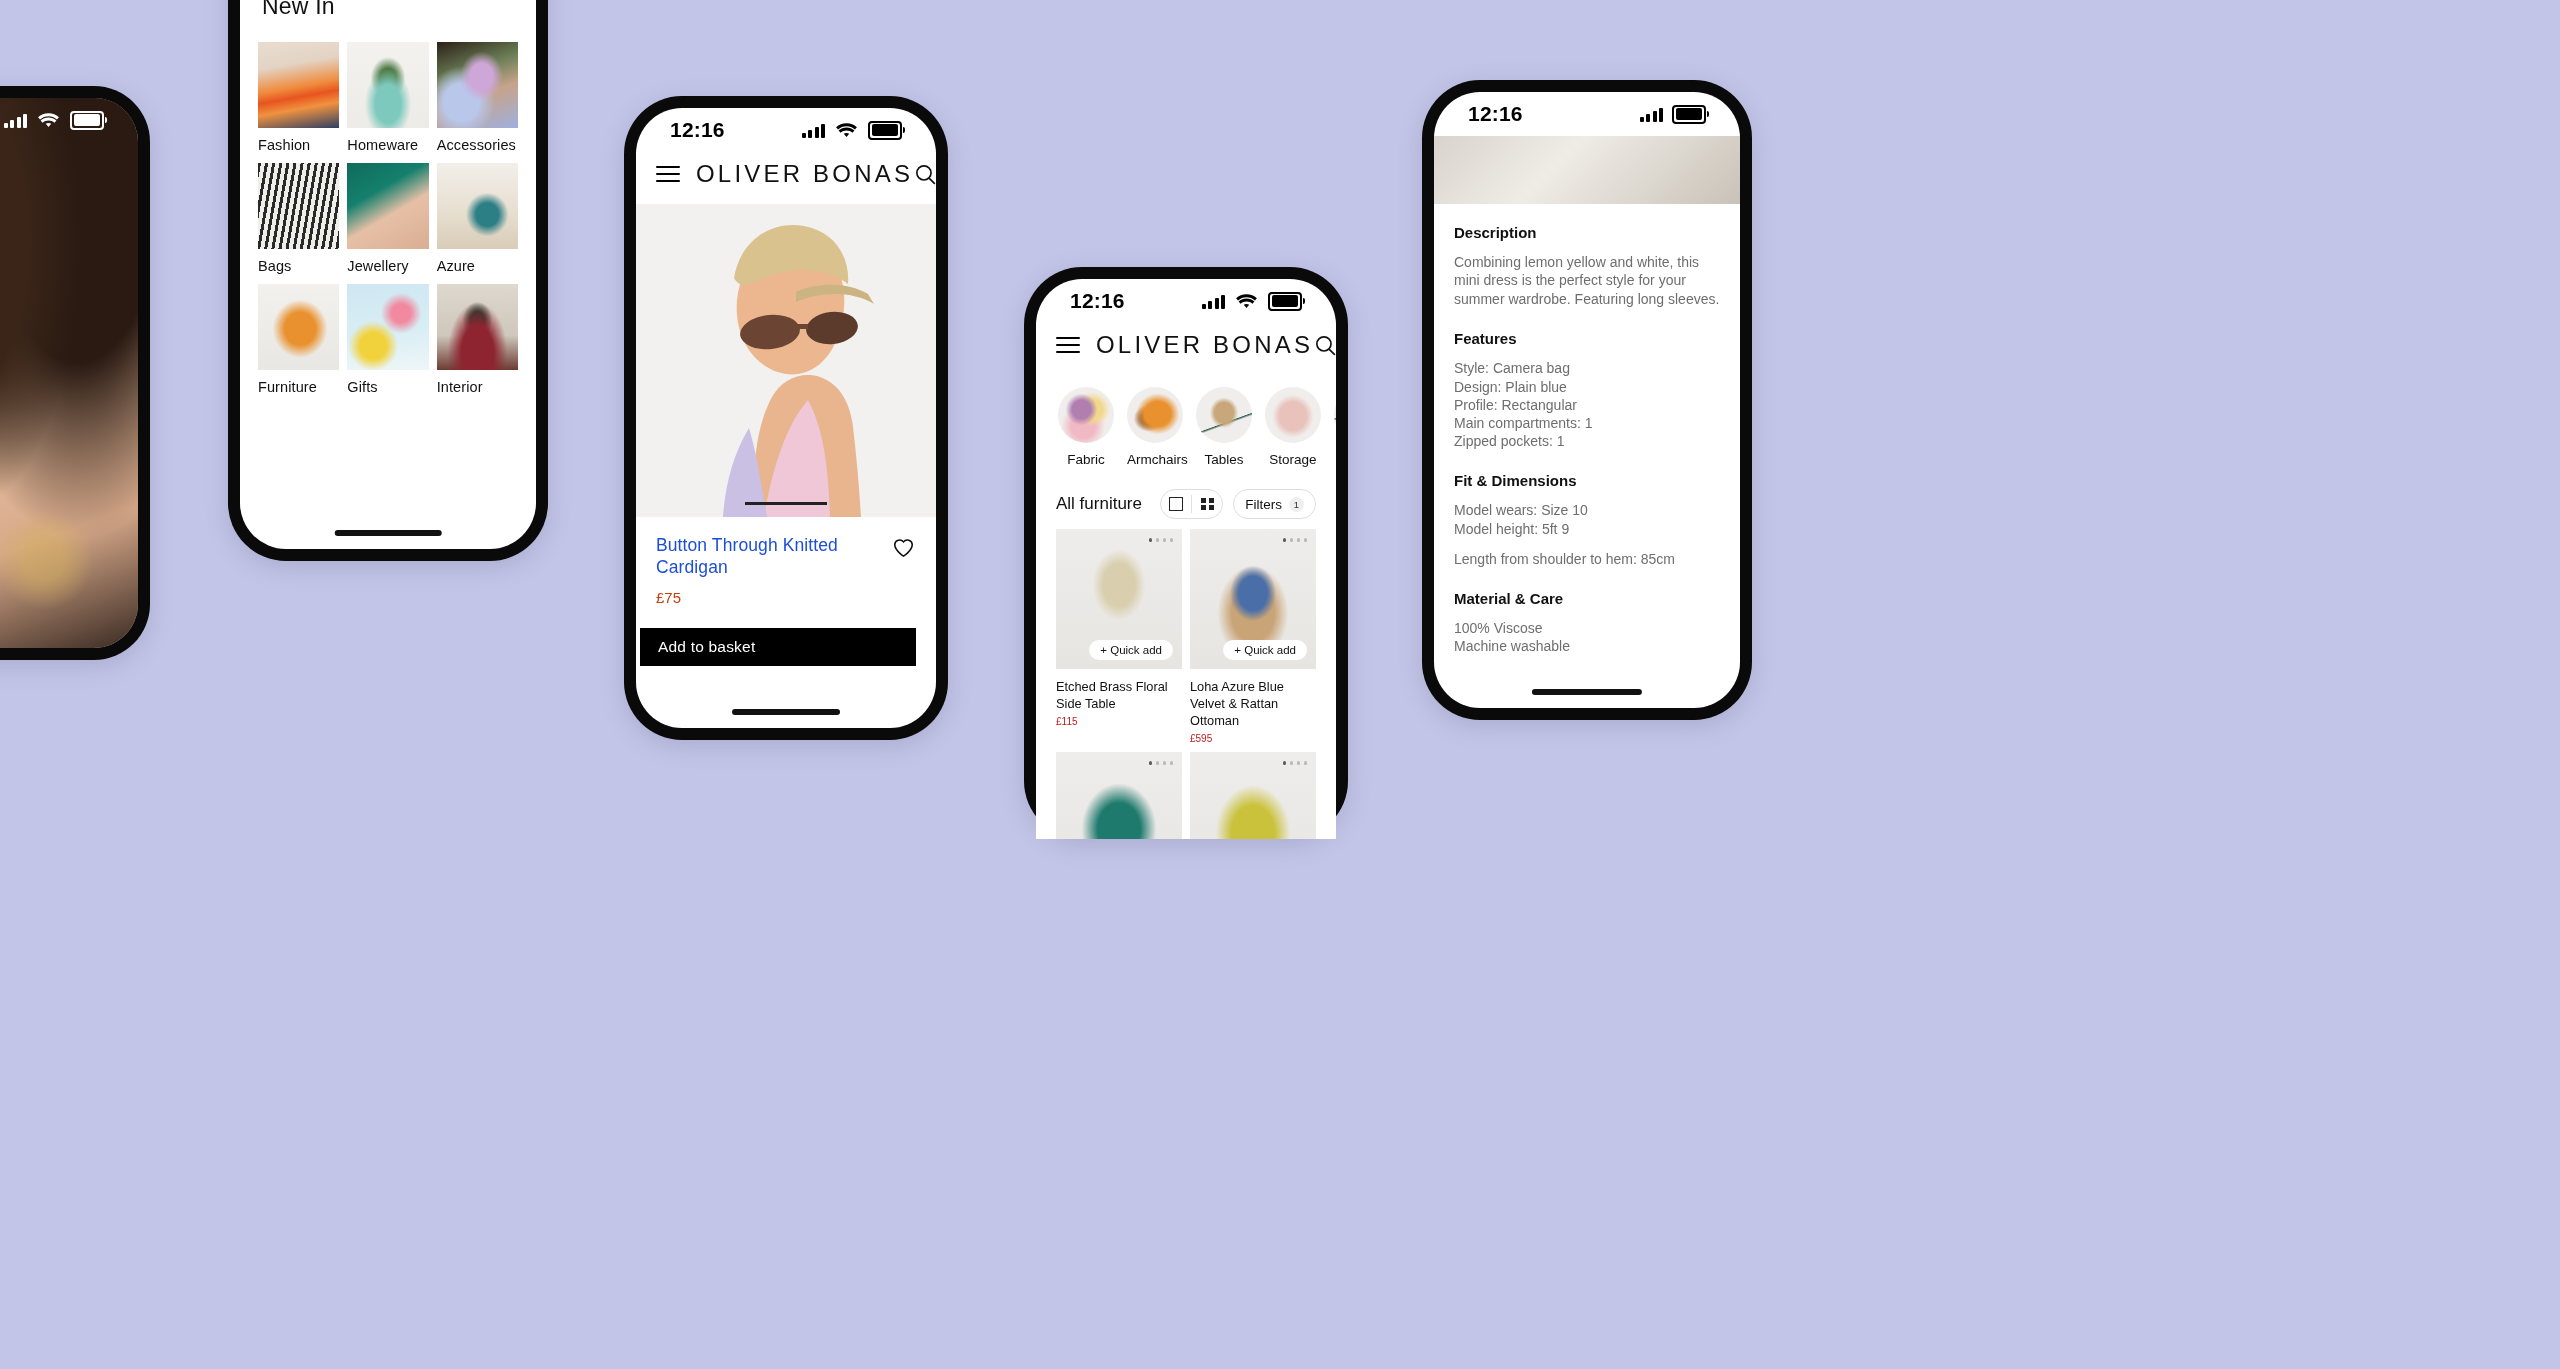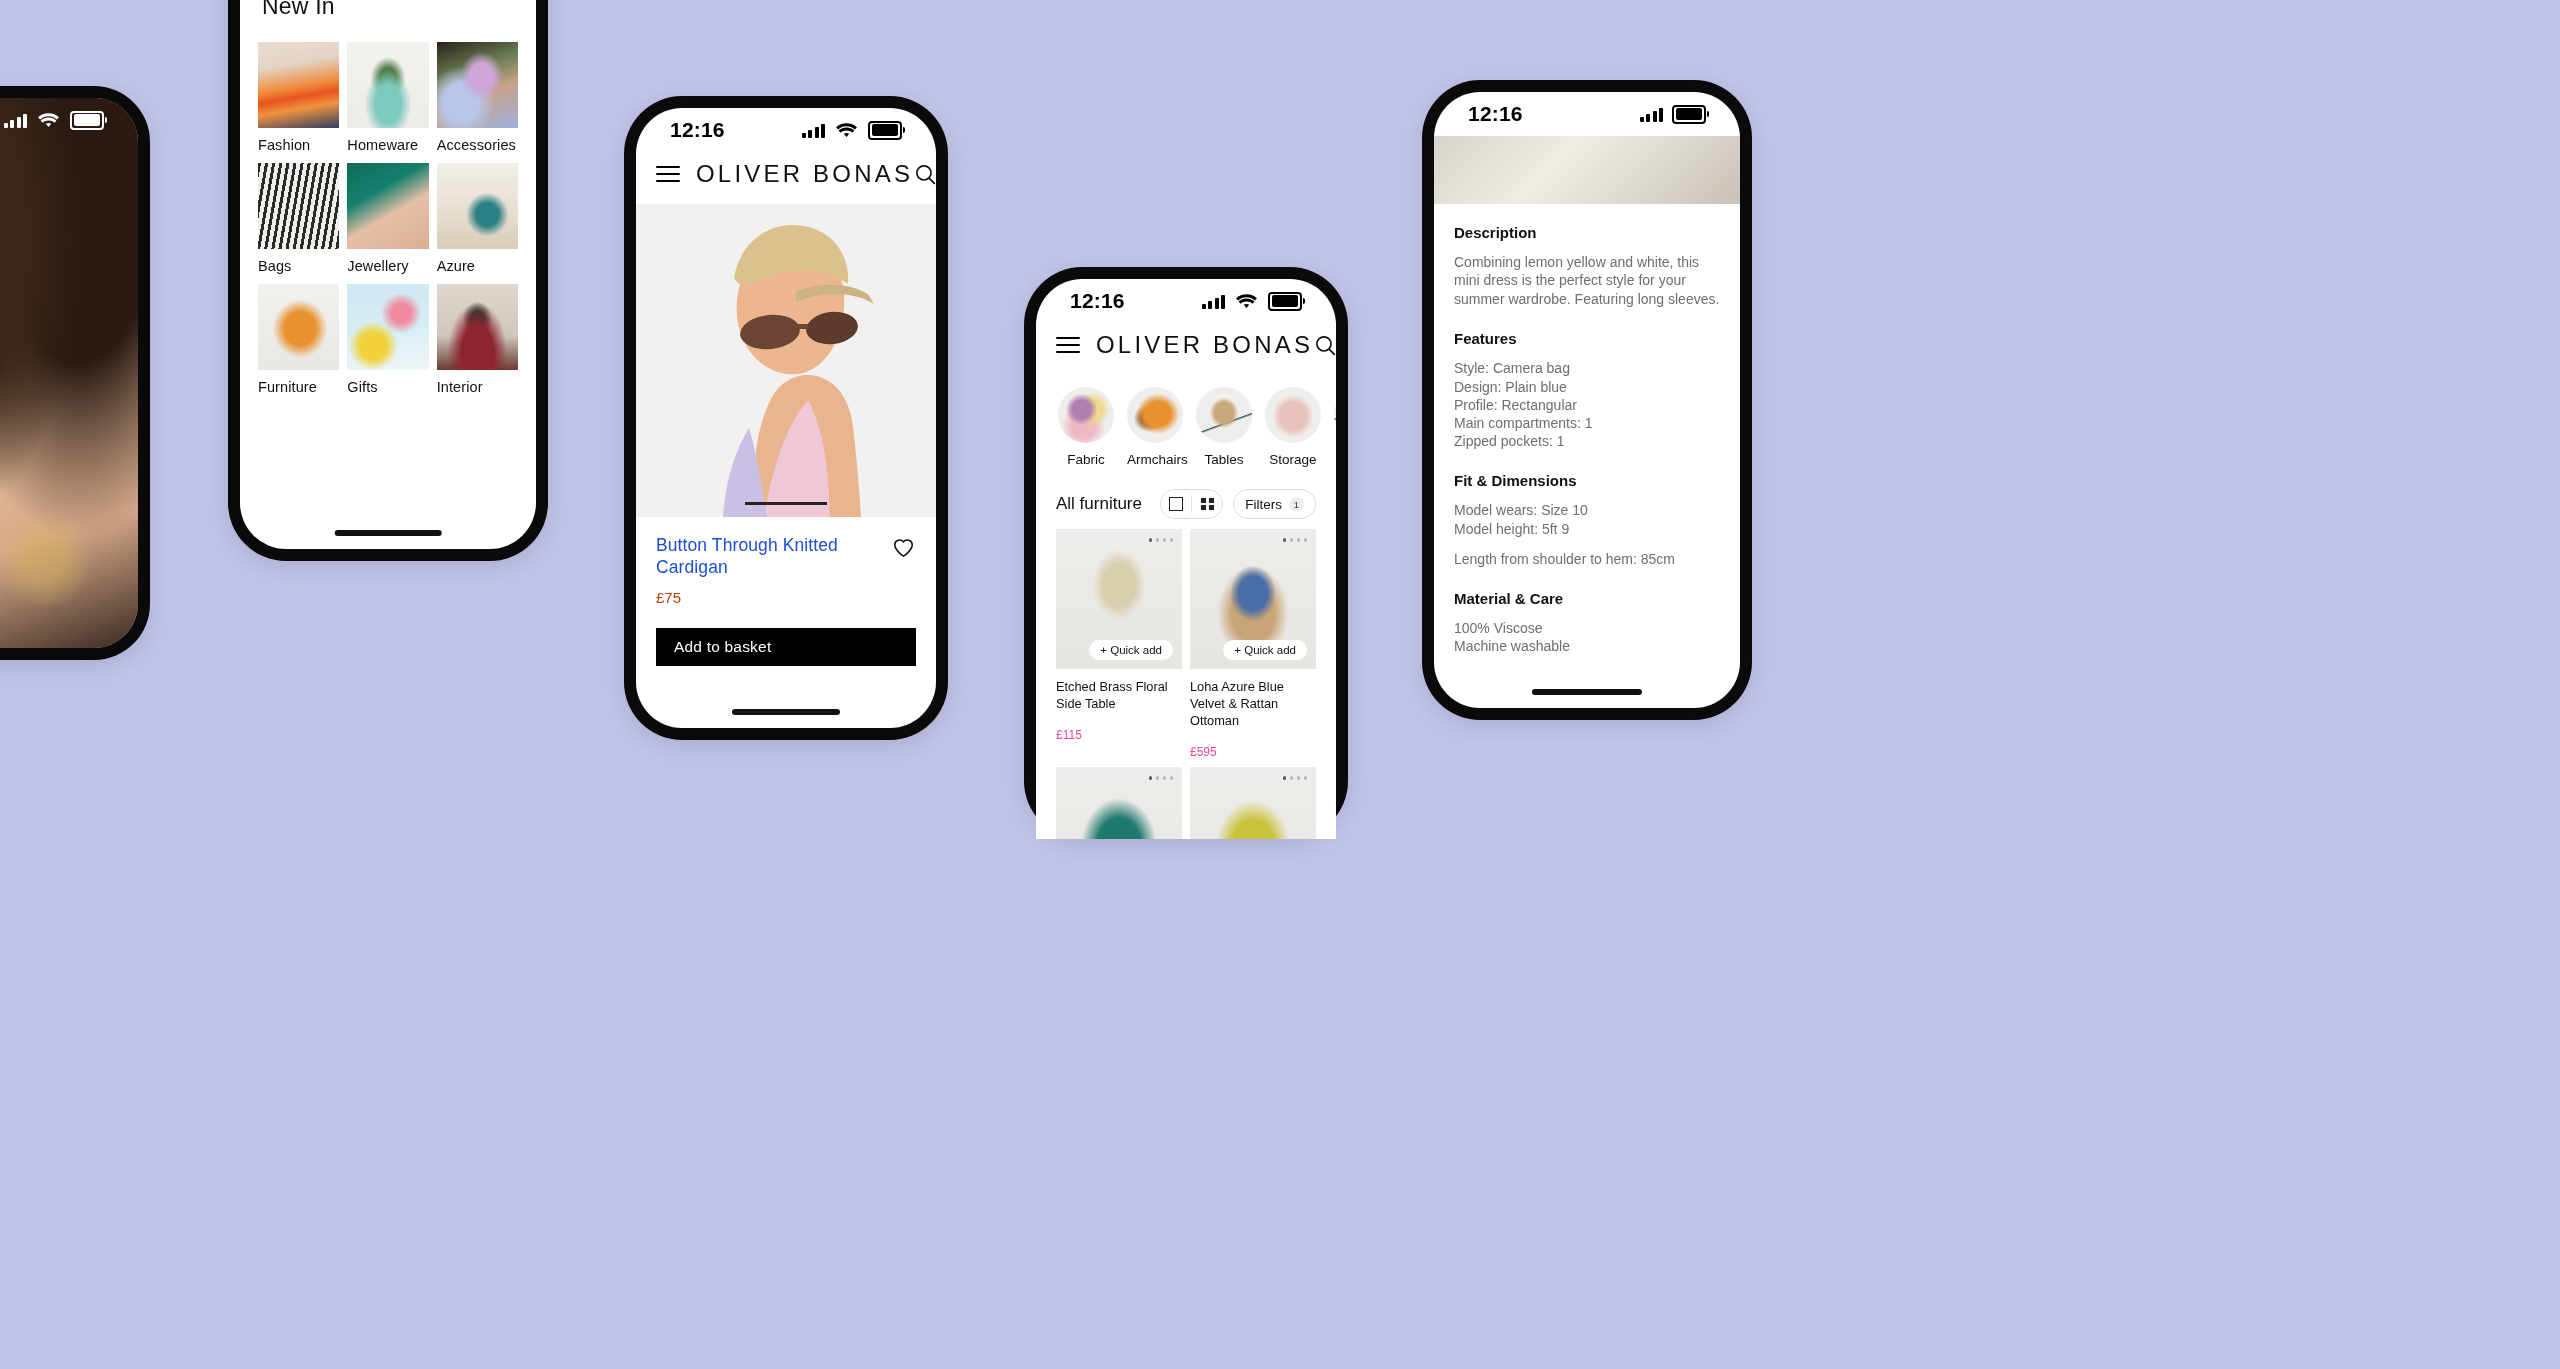--- a/index.html
+++ b/index.html
@@ -66,21 +66,21 @@
   .pdp-hero{position:relative;height:313px;background:
      radial-gradient(ellipse at 52% 72%, #e9b38f 0 30%, transparent 62%),
      linear-gradient(180deg,#f4f3f1 0%,#efeeec 45%,#e8e6e4 100%);overflow:hidden;}
   .pdp-dots{position:absolute;bottom:12px;left:0;right:0;display:flex;justify-content:center;}
   .pdp-dots i{display:block;width:82px;height:3px;background:#d2d2d2;}
   .pdp-dots i.on{background:#222;}
   .pdp-info{padding:18px 20px 0 20px;}
   .pdp-row{display:flex;align-items:flex-start;justify-content:space-between;gap:12px;}
   .pdp-name{font-size:17.5px;color:#1d4ed8;line-height:1.25;letter-spacing:.1px;}
   .pdp-price{font-size:15px;color:#c2410c;margin-top:10px;}
-  .atb{margin:22px 20px 0 20px;height:38px;background:#000;color:#fff;display:flex;align-items:center;
+  .atb{margin:22px 20px 0 4px;height:38px;background:#000;color:#fff;display:flex;align-items:center;
     padding-left:18px;font-size:15.5px;letter-spacing:.2px;}
 
   
   #p4{left:1024px;top:267px;width:324px;height:572px;border-radius:58px;}
   #p4 .screen{left:12px;top:12px;width:300px;height:560px;border-radius:46px 46px 0 0;}
   .circ-row{display:flex;gap:13px;padding:12px 0 0 22px;overflow:hidden;}
   .circ-item{text-align:center;flex:0 0 auto;width:56px;}
   .circ{width:56px;height:56px;border-radius:50%;background:#f0eeec;}
   .circ-lab{font-size:13.5px;color:#111;margin-top:9px;white-space:nowrap;}
   .plp-bar{display:flex;align-items:center;justify-content:space-between;padding:22px 20px 10px 20px;}
@@ -98,21 +98,21 @@
     display:flex;align-items:center;justify-content:center;color:#333;}
   .plp-grid{display:grid;grid-template-columns:1fr 1fr;gap:8px;padding:0 20px;}
   .pcard{}
   .pimg{position:relative;height:140px;background:#eceae8;}
   .pdots{position:absolute;top:9px;right:9px;display:flex;gap:3.5px;}
   .pdots i{width:3.5px;height:3.5px;border-radius:50%;background:#b9b9b9;display:block;}
   .pdots i.on{background:#5d5d5d;}
   .qadd{position:absolute;right:9px;bottom:9px;background:#fff;border-radius:14px;
     padding:4px 11px;font-size:11.5px;color:#111;white-space:nowrap;}
   .pname{font-size:12.8px;color:#111;line-height:1.33;margin-top:9px;}
-  .pprice{font-size:12px;color:#ec4899;margin-top:16px;}
+  .pprice{font-size:10px;color:#b91c1c;margin-top:4px;}
 
   
   #p5{left:1422px;top:80px;width:330px;height:640px;border-radius:58px;}
   #p5 .screen{left:12px;top:12px;width:306px;height:616px;border-radius:46px;}
   .p5hero{height:68px;background:linear-gradient(135deg,#d8d3cc 0%,#efece6 40%,#c9c2b8 100%);}
   .p5body{padding:16px 20px 0 20px;}
   .sec-h{font-size:15px;font-weight:bold;color:#111;margin-top:22px;}
   .sec-h.first{margin-top:4px;}
   .sec-p{font-size:14px;color:#6e6e6e;line-height:1.32;margin-top:12px;}
   .sec-p.tight{line-height:1.3;}

